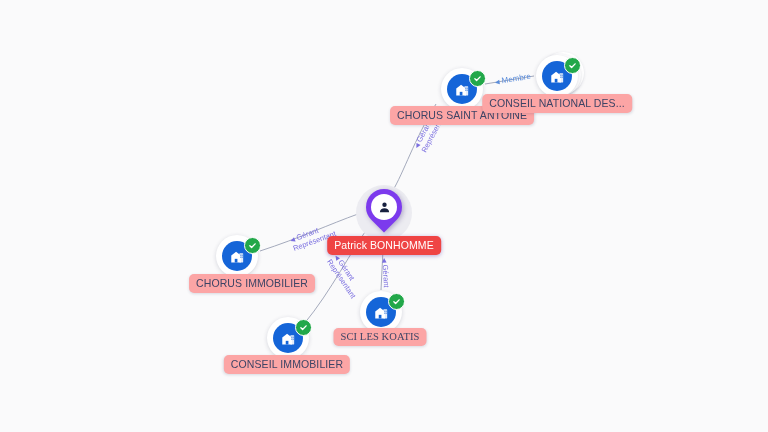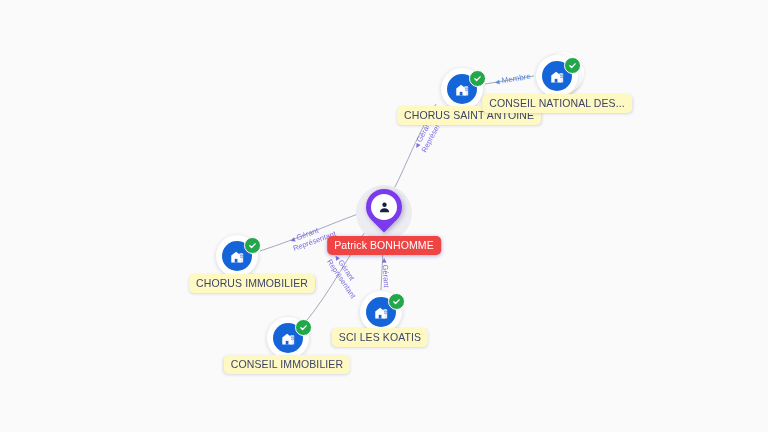--- a/index.html
+++ b/index.html
@@ -116,21 +116,21 @@
     align-items: center;
     justify-content: center;
   }
   .pin-inner svg { display: block; }
 
   
   .node-label {
     position: absolute;
     transform: translateX(-50%);
     white-space: nowrap;
-    background: #fef9c3;
+    background: #fca5a5;
     color: #3d4465;
     font-size: 10.5px;
     letter-spacing: 0.1px;
     padding: 3px 7px 4px 7px;
     border-radius: 5px;
     box-shadow: 0 1px 3px rgba(40,45,80,0.16);
   }
   .node-label.selected {
     background: #ef4444;
     color: #ffffff;
@@ -302,20 +302,20 @@
       </div>
       <div class="edge-label" style="left: 384px; top: 258px; transform: translate(0px, -50%) rotate(87deg);">
         <div><span class="arrow">◀</span> Gérant</div>
       </div>
       <div class="edge-label membre" style="left: 495px; top: 82px; transform: translate(0px, -50%) rotate(-9deg);">
         <div><span class="arrow">◀</span> Membre</div>
       </div>
     </div>
   <div id="node-label-layer">
       <div class="node-label selected" style="left: 384px; top: 236px;">Patrick BONHOMME</div>
-      <div class="node-label" style="left: 462px; top: 106px; margin-left: 7px;">CHORUS SAINT ANTOINE</div>
+      <div class="node-label" style="left: 462px; top: 106px;">CHORUS SAINT ANTOINE</div>
       <div class="node-label" style="left: 557px; top: 94px;">CONSEIL NATIONAL DES...</div>
       <div class="node-label" style="left: 252px; top: 274px;">CHORUS IMMOBILIER</div>
       <div class="node-label" style="left: 287px; top: 355px;">CONSEIL IMMOBILIER</div>
-      <div class="node-label" style="left: 380px; top: 328px;">SCI LES KOATIS</div>
+      <div class="node-label" style="left: 380px; top: 328px; font-family: Liberation Serif, serif;">SCI LES KOATIS</div>
     </div>
 
 </div>
 
 </body></html>

